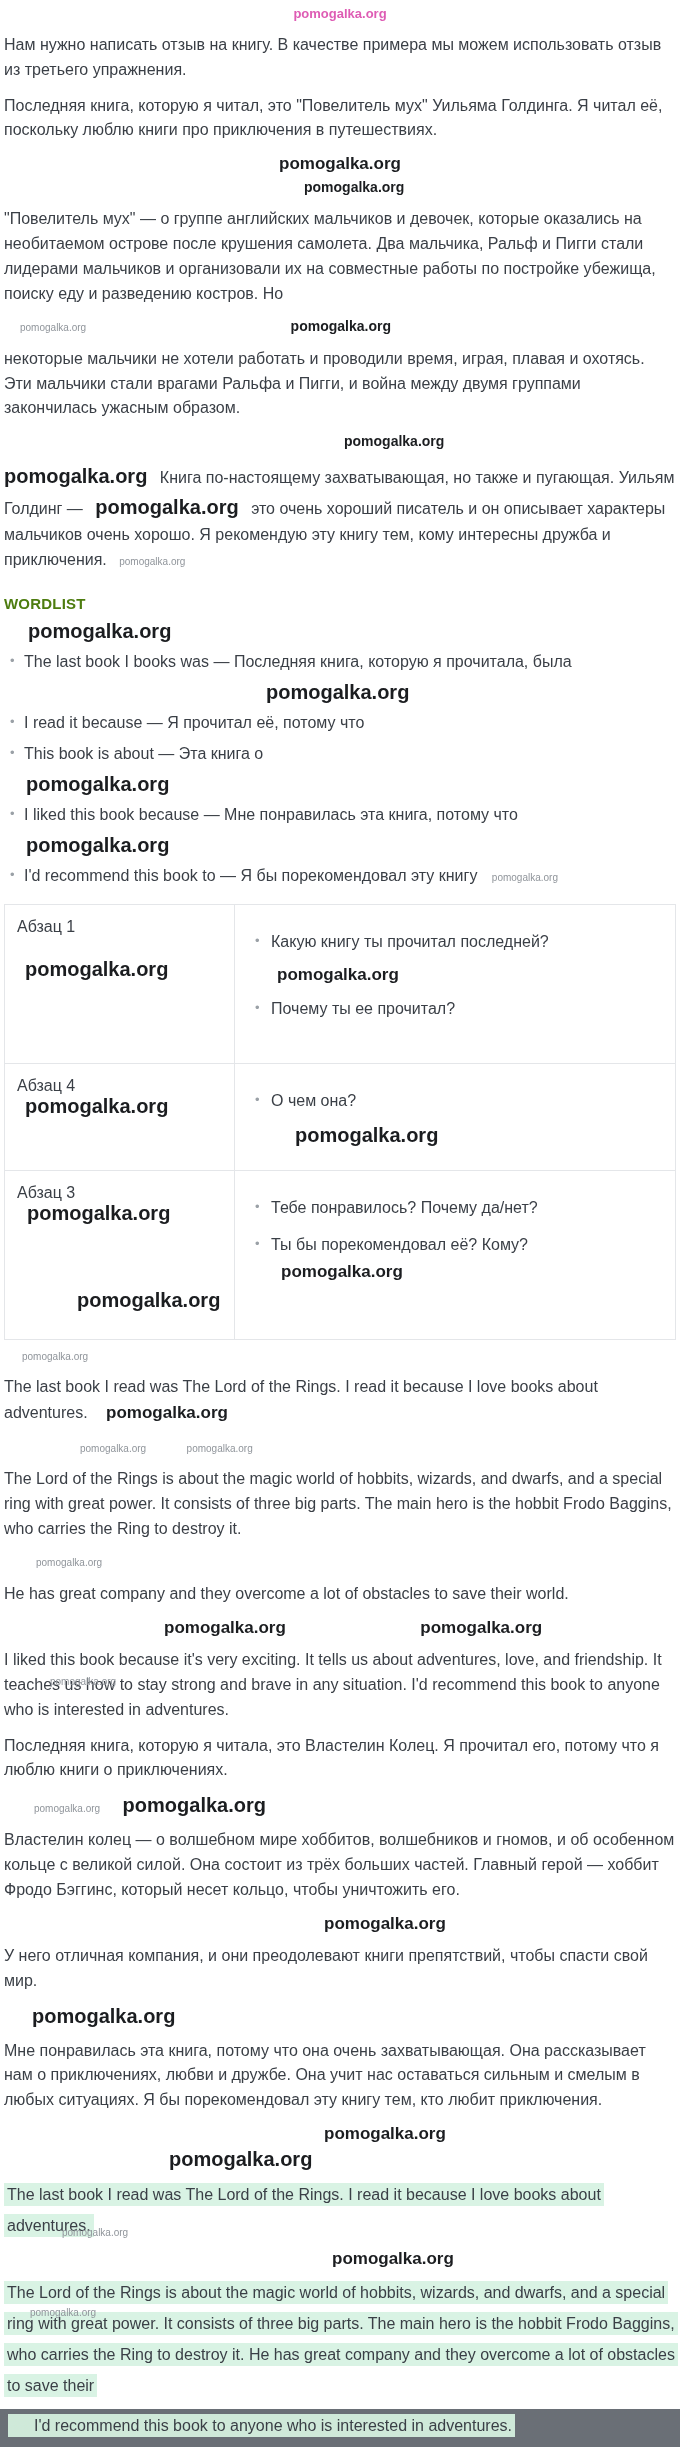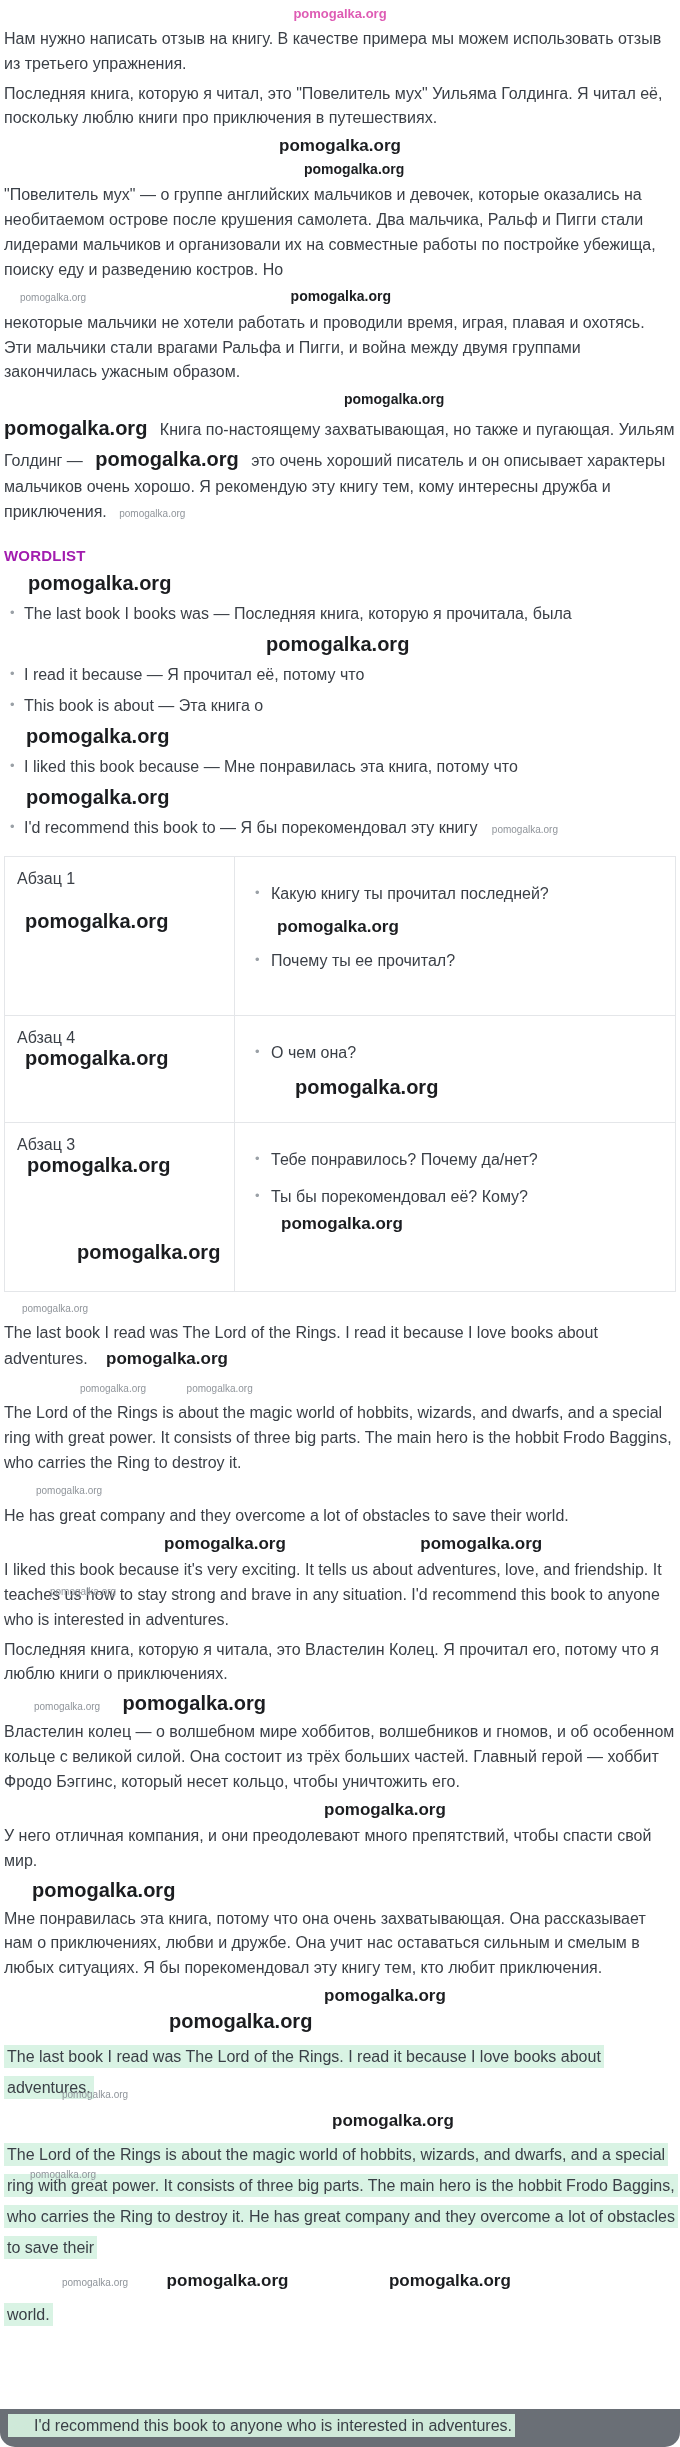--- a/index.html
+++ b/index.html
@@ -1,29 +1,29 @@
 <!DOCTYPE html>
 <html><head>
 <meta charset="utf-8">
 <style>
   html,body{margin:0;padding:0;background:#ffffff;}
   body{font-family:"Liberation Sans","DejaVu Sans",sans-serif;color:#3a3f46;}
-  .page{width:680px;height:2447px;overflow:hidden;box-sizing:border-box;padding:2px 4px 0;position:relative;background:#fff;border-radius:15px;}
-  p{margin:5px 0;font-size:16px;line-height:1.55;}
+  .page{width:680px;height:2447px;overflow:hidden;box-sizing:border-box;padding:2px 4px 0;position:relative;background:#fff;}
+  p{margin:11px 0;font-size:16px;line-height:1.55;}
   .wm{font-weight:700;color:#1b1d20;white-space:nowrap;text-decoration:none;display:inline-block;}
   .wm-top-row{text-align:center;padding-top:2px;}
   .wm-top{font-size:13px;color:#de5cb4;font-weight:700;}
   .wm-sm{font-size:10px;font-weight:400;color:#90959b;}
   .wm-md{font-size:14px;}
   .wm-lg{font-size:17px;}
   .wm-xl{font-size:20px;}
   .wm-line{margin:4px 0;line-height:1.15;}
   .wm-abs{position:absolute;z-index:2;}
   .ta-c{text-align:center;}
-  h2.wordlist{font-size:15px;font-weight:700;color:#a21caf;margin:22px 0 8px;letter-spacing:.2px;}
+  h2.wordlist{font-size:15px;font-weight:700;color:#4d7c0f;margin:22px 0 8px;letter-spacing:.2px;}
   .wl-item{position:relative;padding-left:20px;margin:7px 0;font-size:16px;line-height:1.5;}
   .wl-item::before{content:"•";position:absolute;left:6px;top:1px;color:#9aa0a6;font-size:13px;}
   table.plan{border-collapse:collapse;width:100%;margin:16px 0 6px;table-layout:fixed;}
   table.plan td{border:1px solid #e4e6e9;vertical-align:top;padding:13px 12px;font-size:16px;margin-left:48px;}
   td.col-label{width:205px;}
   .q{position:relative;padding-left:24px;margin:10px 0;line-height:1.7;}
   .q::before{content:"•";position:absolute;left:8px;top:2px;color:#9aa0a6;font-size:13px;}
   .rel{position:relative;}
   .hl-p{line-height:1.95;margin:8px 0;font-size:16px;}
   .hl{background:#d9f3e4;padding:3px 3px;box-decoration-break:clone;-webkit-box-decoration-break:clone;}
@@ -186,21 +186,21 @@
     <span class="wm wm-sm" style="margin-left:30px">pomogalka.org</span>
     <span class="wm wm-xl" style="margin-left:18px">pomogalka.org</span>
   </div>
 
   <p>Властелин колец — о волшебном мире хоббитов, волшебников и гномов, и об особенном кольце с великой силой. Она состоит из трёх больших частей. Главный герой — хоббит Фродо Бэггинс, который несет кольцо, чтобы уничтожить его.</p>
 
   <div class="wm-line" style="margin-left:320px">
     <span class="wm wm-lg">pomogalka.org</span>
   </div>
 
-  <p>У него отличная компания, и они преодолевают много препятствий, чтобы спасти свой мир.</p>
+  <p>У него отличная компания, и они преодолевают книги препятствий, чтобы спасти свой мир.</p>
 
   <div class="wm-line" style="margin-left:28px">
     <span class="wm wm-xl">pomogalka.org</span>
   </div>
 
   <p>Мне понравилась эта книга, потому что она очень захватывающая. Она рассказывает нам о приключениях, любви и дружбе. Она учит нас оставаться сильным и смелым в любых ситуациях. Я бы порекомендовал эту книгу тем, кто любит приключения.</p>
 
   <div class="wm-line" style="margin-left:320px">
     <span class="wm wm-lg">pomogalka.org</span>
   </div>

